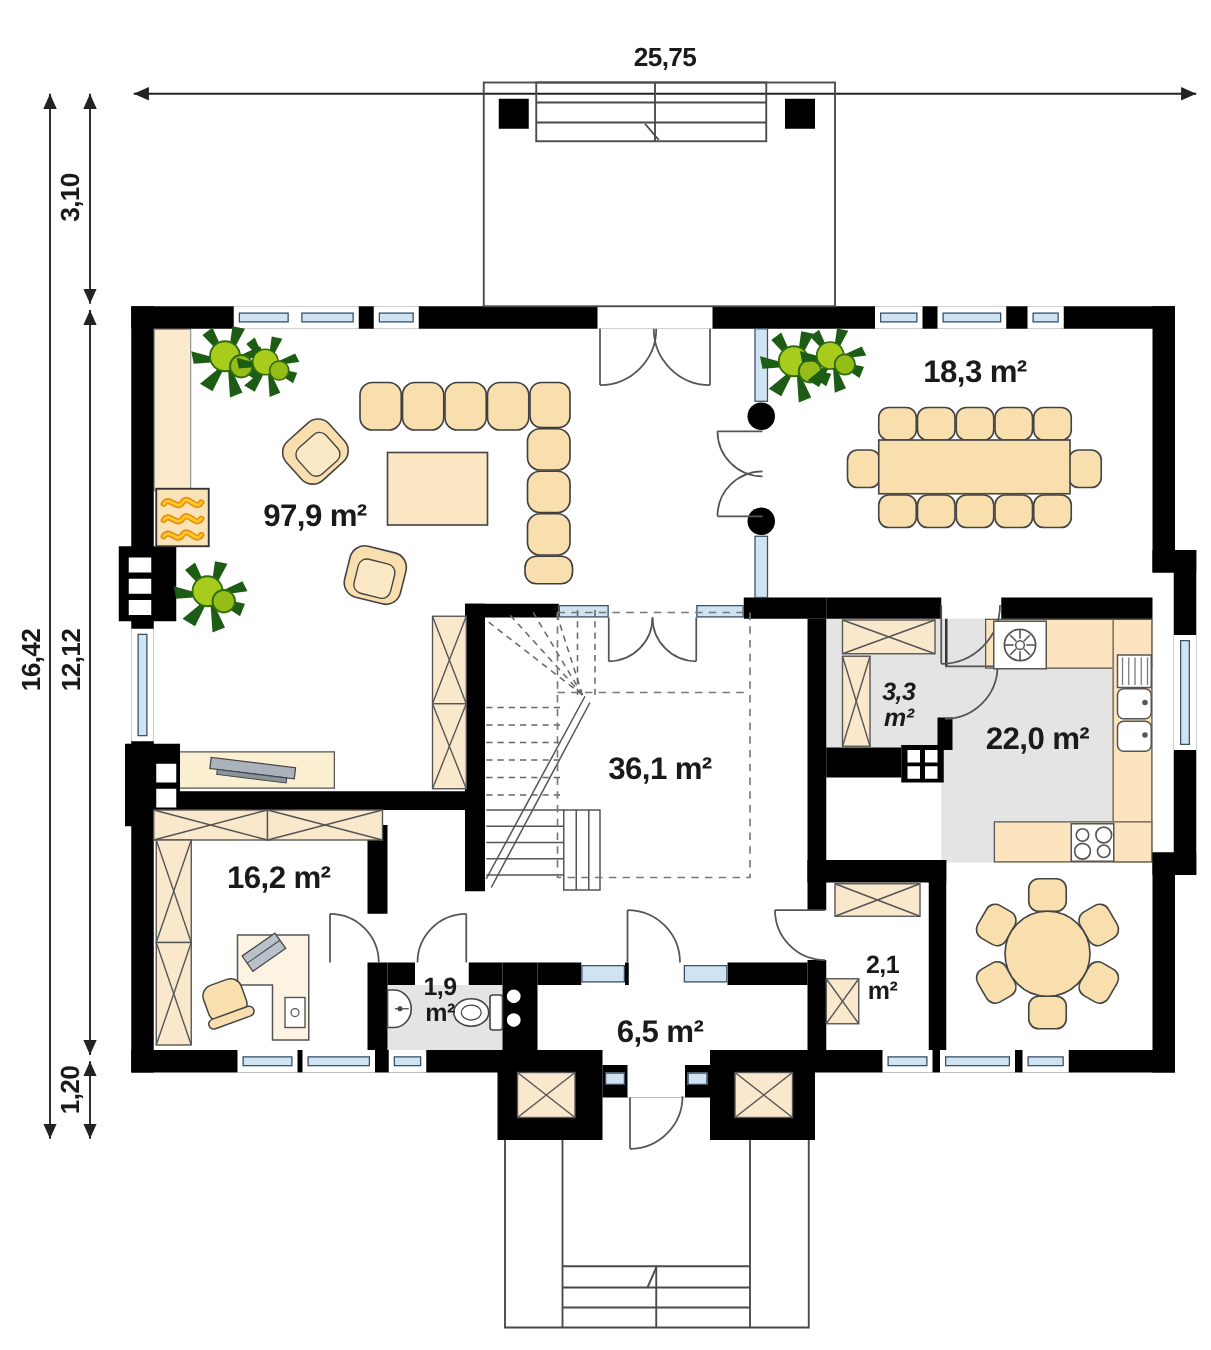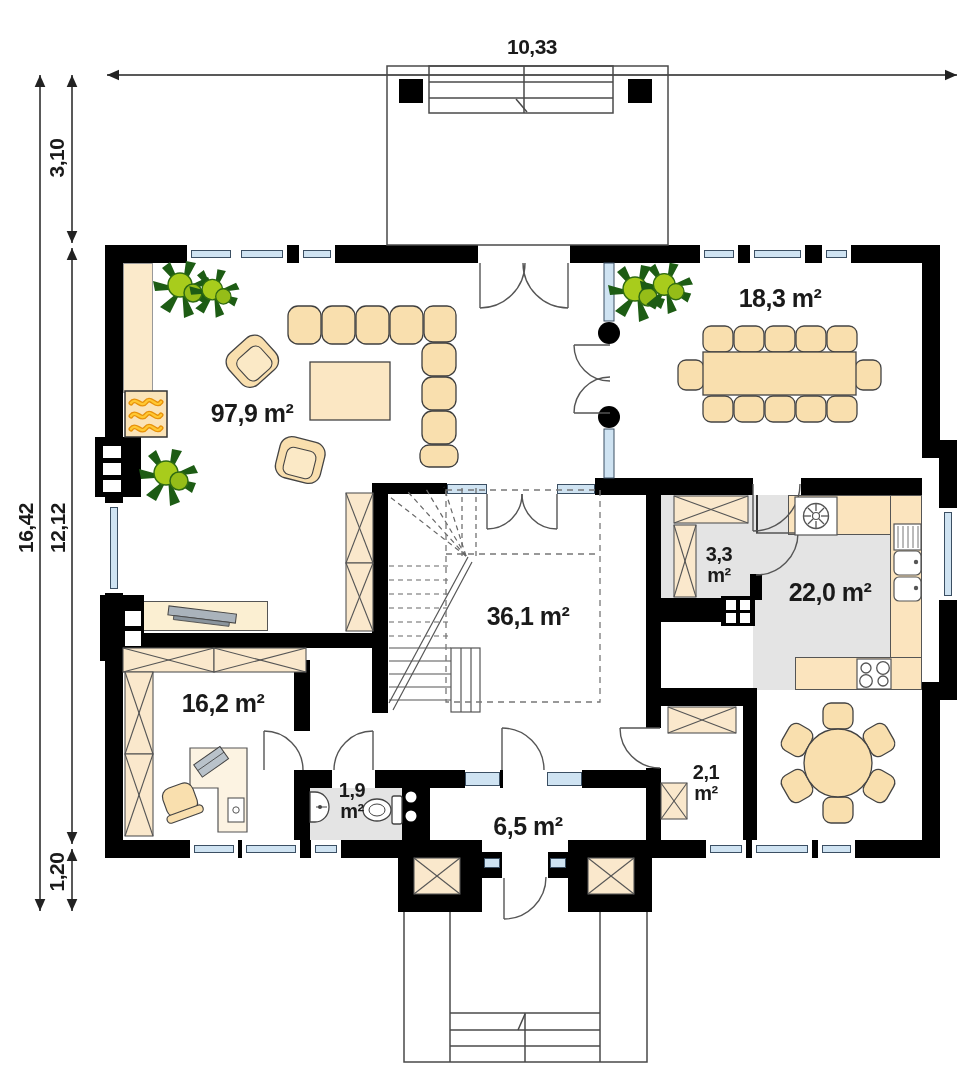--- a/index.html
+++ b/index.html
@@ -456,33 +456,33 @@
       </g>
       <rect x="228" y="798" width="16" height="24" fill="#fff" stroke="#555" stroke-width="1.1"></rect>
       <circle cx="236" cy="810" r="3.2" fill="none" stroke="#555" stroke-width="1"></circle>
       <g transform="translate(180,800) rotate(-20)">
         <rect x="-16" y="-15" width="32" height="30" rx="9" fill="#F9DFAE" stroke="#444" stroke-width="1.2"></rect>
         <rect x="-19" y="11" width="38" height="8" rx="4" fill="#F9DFAE" stroke="#444" stroke-width="1.2"></rect>
       </g>
     </g>
   </svg>
 
-  <div class="lbl dim" style="left:532px;top:47px;">10,33</div>
+  <div class="lbl dim" style="left:532px;top:47px;">25,75</div>
   <div class="lbl dim vdim" style="left:26px;top:528px;">16,42</div>
   <div class="lbl dim vdim" style="left:57px;top:158px;">3,10</div>
   <div class="lbl dim vdim" style="left:58px;top:528px;">12,12</div>
   <div class="lbl dim vdim" style="left:57px;top:872px;">1,20</div>
 
   <div class="lbl big" style="left:252px;top:413px;">97,9 m²</div>
   <div class="lbl big" style="left:780px;top:298px;">18,3 m²</div>
   <div class="lbl big" style="left:528px;top:616px;">36,1 m²</div>
   <div class="lbl big" style="left:830px;top:592px;">22,0 m²</div>
   <div class="lbl big" style="left:223px;top:703px;">16,2 m²</div>
   <div class="lbl big" style="left:528px;top:826px;">6,5 m²</div>
-  <div class="lbl small" style="left:719px;top:565px;">
+  <div class="lbl small" style="left:719px;top:565px;font-style:italic;">
     <span>3,3</span><br><span>m²</span>
   </div>
   <div class="lbl small" style="left:352px;top:801px;">
     <span>1,9</span><br><span>m²</span>
   </div>
   <div class="lbl small" style="left:706px;top:783px;">
     <span>2,1</span><br><span>m²</span>
   </div>
 </div>
 

